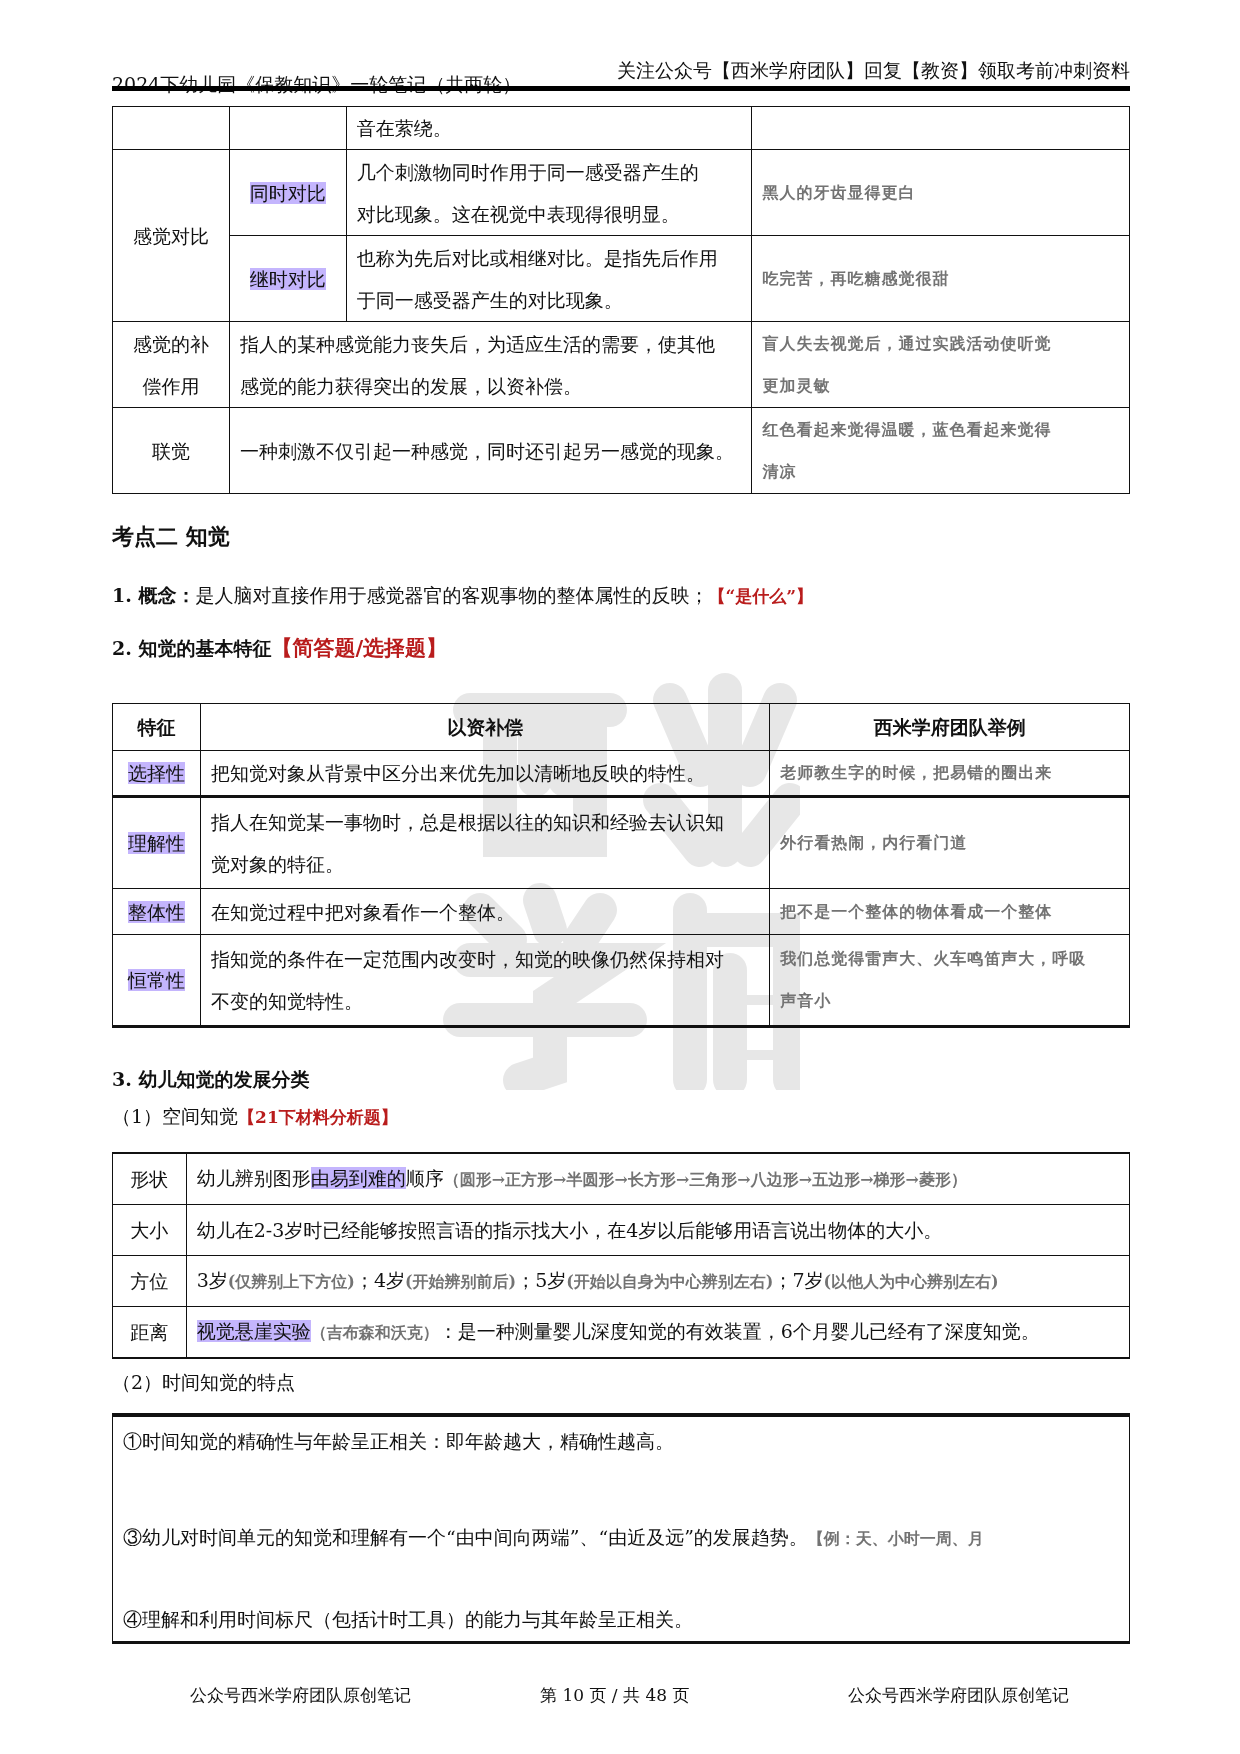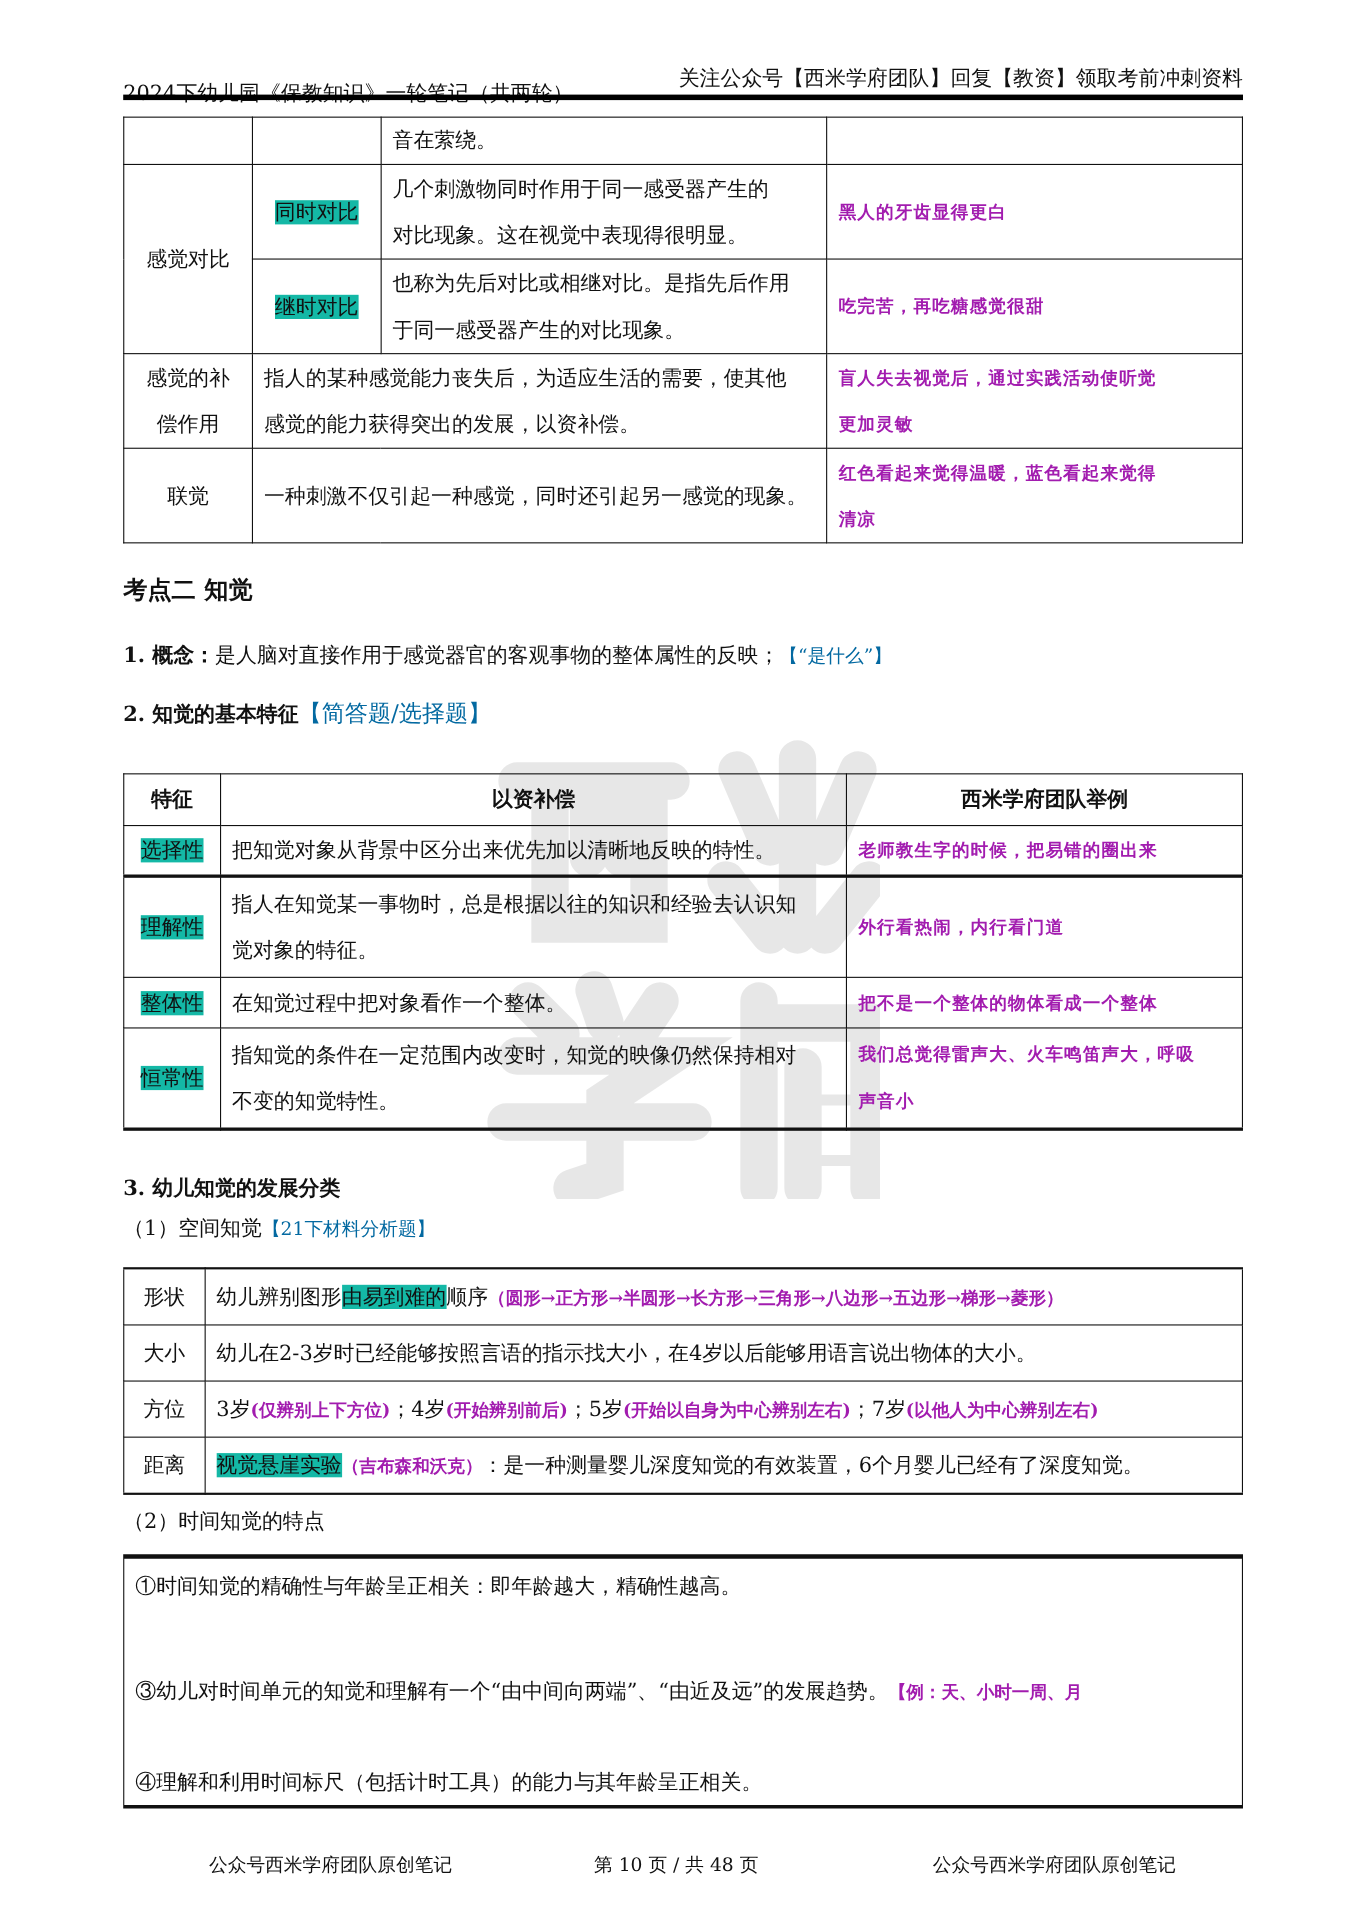--- a/index.html
+++ b/index.html
@@ -14,23 +14,23 @@
   .hdr { position: absolute; left: 112px; top: 56px; width: 1018px; height: 30px; font-size: 19px; }
   .hdr .l { position: absolute; left: 0; top: 16px; }
   .hdr .r { position: absolute; right: 0; top: 2px; }
   .hdr-rule { position: absolute; left: 112px; top: 86px; width: 1018px; height: 5px; background: #000; }
 
   
   .wm { position: absolute; left: 440px; top: 670px; width: 360px; height: 420px; opacity: 0.09; pointer-events: none; }
 
   table { border-collapse: collapse; position: absolute; font-size: 19px; }
   td, th { border: 1.5px solid #111; padding: 0 10px; vertical-align: middle; line-height: 42px; }
-  .blue { color: #a21caf; font-weight: bold; font-size: 16px; letter-spacing: 1px; }
-  .red { color: #0369a1; font-weight: normal; }
-  .hl { background: #14b8a6; }
+  .blue { color: #737373; font-weight: bold; font-size: 16px; letter-spacing: 1px; }
+  .red { color: #b91c1c; font-weight: bold; }
+  .hl { background: #c4b5fd; }
   .center { text-align: center; }
 
   .t1 { left: 112px; top: 106px; width: 1018px; }
   .t2 { left: 112px; top: 703px; width: 1018px; }
   .t2 th { font-weight: bold; height: 46px; }
   .t3 { left: 112px; top: 1152px; width: 1018px; }
   .t3 td { height: 50px; }
 
   .sec-title { position: absolute; left: 112px; top: 522px; font-size: 22px; font-weight: bold; }
   .line { position: absolute; left: 112px; font-size: 19px; }

